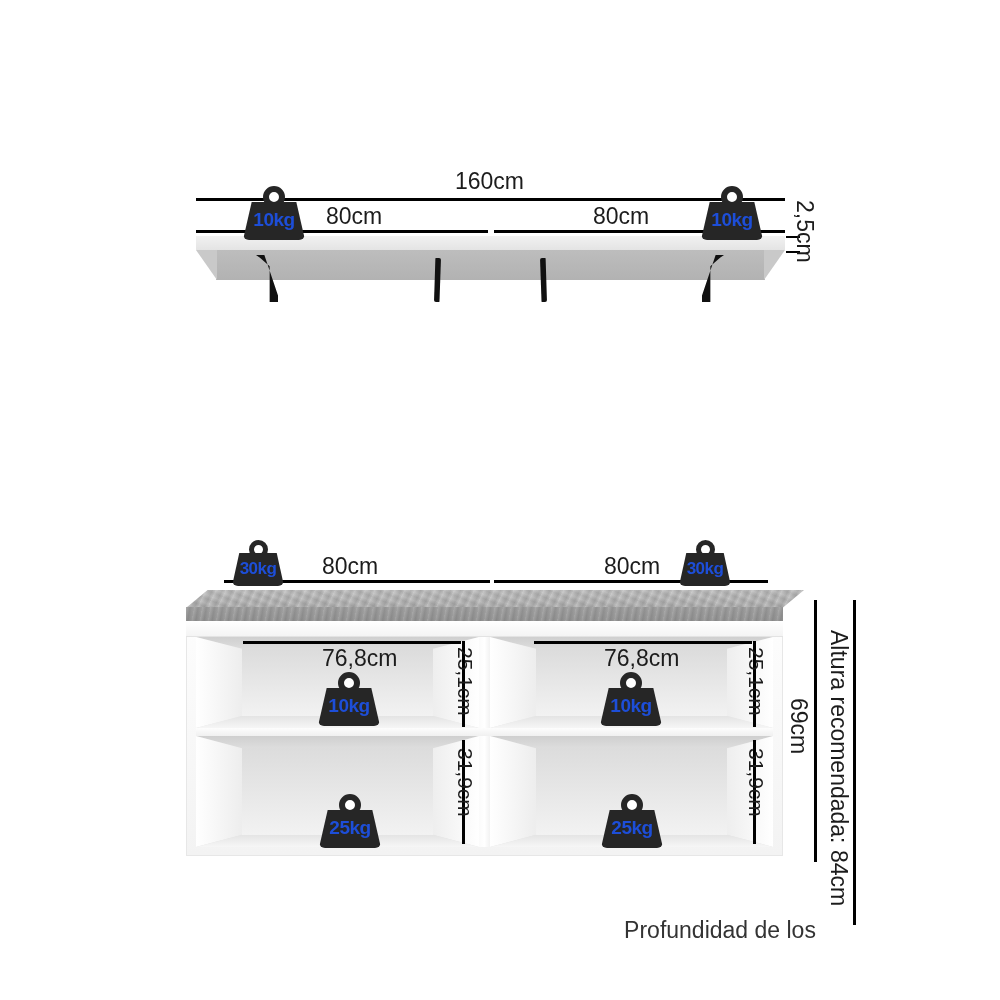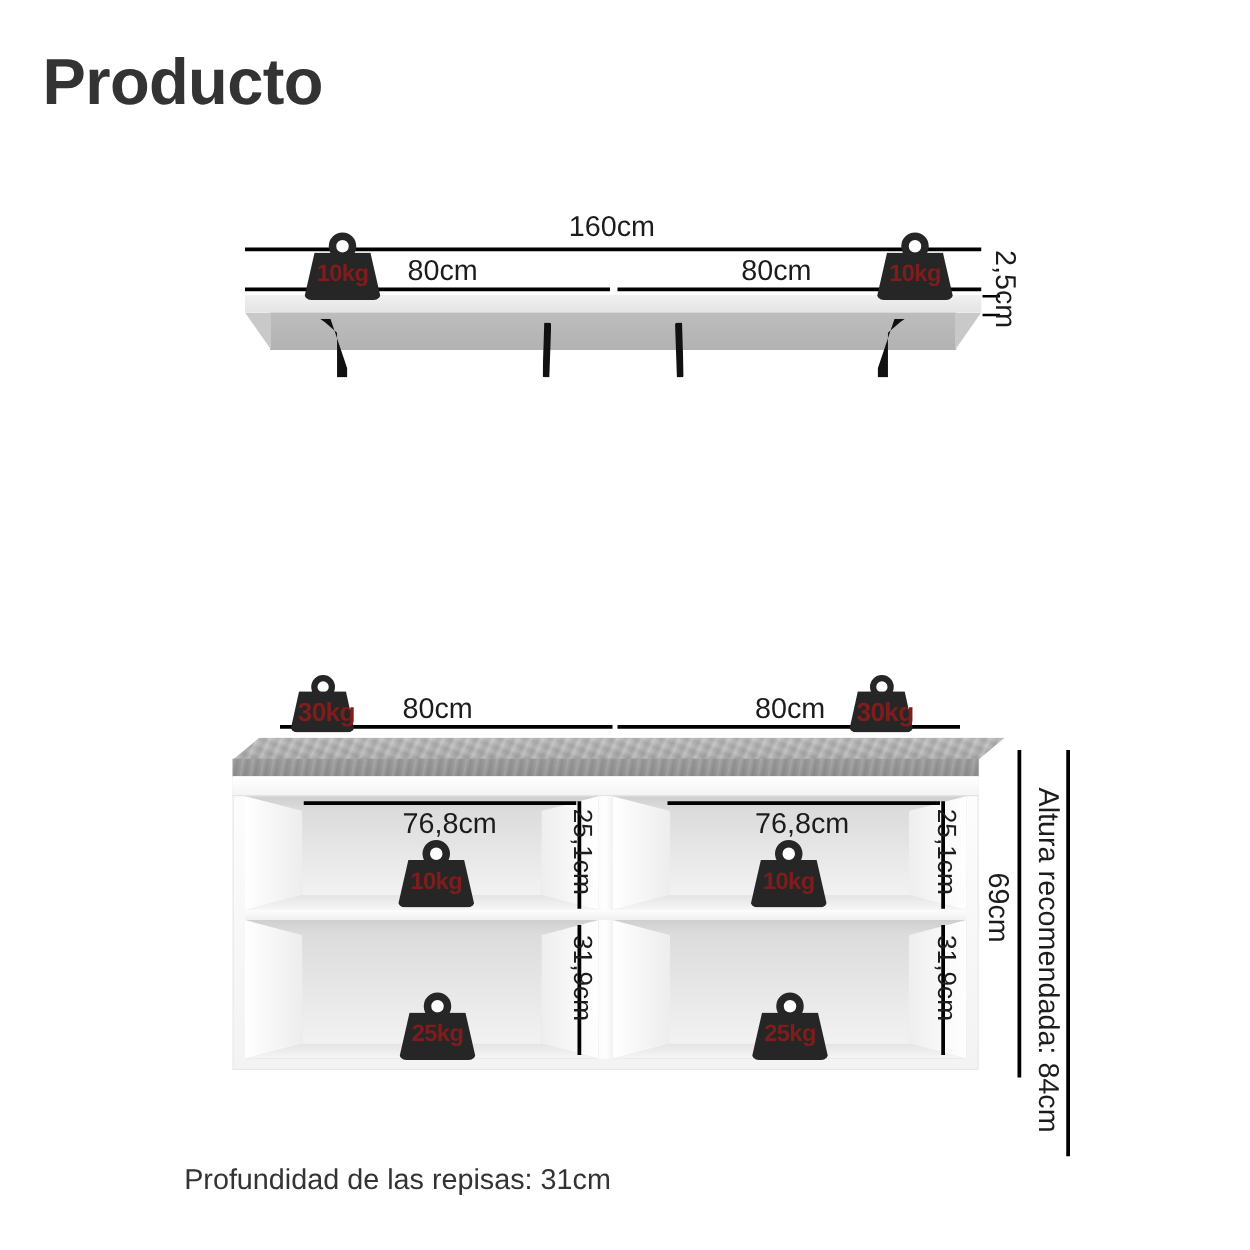--- a/index.html
+++ b/index.html
@@ -91,29 +91,29 @@
     background: #262626;
   }
   .weight .wlabel {
     position: absolute;
     left: 0;
     top: 23px;
     width: 62px;
     text-align: center;
     font-size: 19px;
     font-weight: bold;
-    color: #7f1d1d;
+    color: #1d4ed8;
     letter-spacing: -0.5px;
     z-index: 3;
   }
   .weight.small { width: 52px; height: 46px; }
   .weight.small .body { top: 13px; width: 52px; height: 33px; }
   .weight.small .handle { width: 19px; height: 19px; margin-left: -9.5px; border-width: 5px; }
   .weight.small .handle::after { left: 1px; top: 9px; width: 7px; height: 9px; }
-  .weight.small .wlabel { top: 19px; width: 52px; font-size: 21px; text-align: right; }
+  .weight.small .wlabel { top: 19px; width: 52px; font-size: 17px; }
 
   
   #shelf-group { position: absolute; left: 0; top: 0; width: 1000px; height: 320px; }
   .shelf-top {
     position: absolute;
     background: linear-gradient(#f1f1f1, #e4e4e4);
   }
   .shelf-front {
     position: absolute;
     background: linear-gradient(#bdbdbd, #b2b2b2);
@@ -198,21 +198,20 @@
     line-height: 1.35;
     text-align: center;
   }
 </style>
 </head>
 <body>
 
 <div id="page">
 
   <div id="title">
-    <div>Producto</div>
   </div>
 
   <div id="shelf-group">
 
     <div class="dim-text" style="left:455px; top:168px;">160cm</div>
     <div class="line-h" style="left:196px; top:198px; width:589px;"></div>
 
     <div class="dim-text" style="left:326px; top:203px;">80cm</div>
     <div class="dim-text" style="left:593px; top:203px;">80cm</div>
     <div class="line-h" style="left:196px; top:230px; width:292px;"></div>
@@ -335,19 +334,17 @@
       <span class="wlabel">30kg</span>
     </div>
 
     <div class="line-v" style="left:814px; top:600px; height:262px;"></div>
     <div class="dim-text rot" style="left:812px; top:698px;">69cm</div>
 
     <div class="line-v" style="left:853px; top:600px; height:325px;"></div>
     <div class="dim-text rot" style="left:852px; top:630px;">Altura recomendada: 84cm</div>
   </div>
 
-  <div class="caption" style="left:108px; top:928px; width:420px;">
-    <div>Profundidad de las repisas: 31cm</div>
+  <div class="caption" style="left:570px; top:915px; width:300px;">
+    <div>Profundidad de los</div>
   </div>
-  <div class="caption" style="left:570px; top:915px; width:300px;">
-  </div>
 
 </div>
 
 </body></html>

